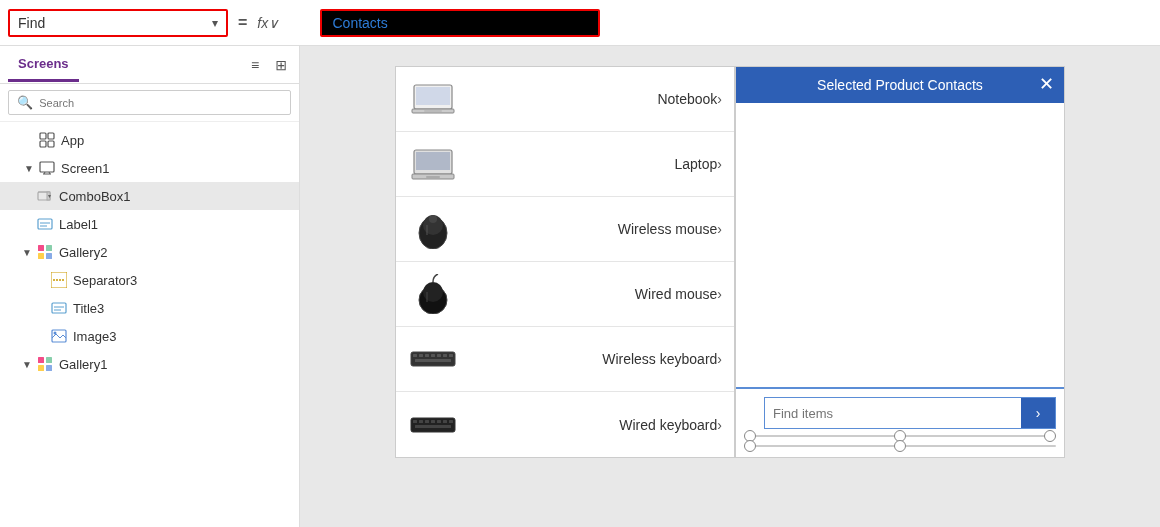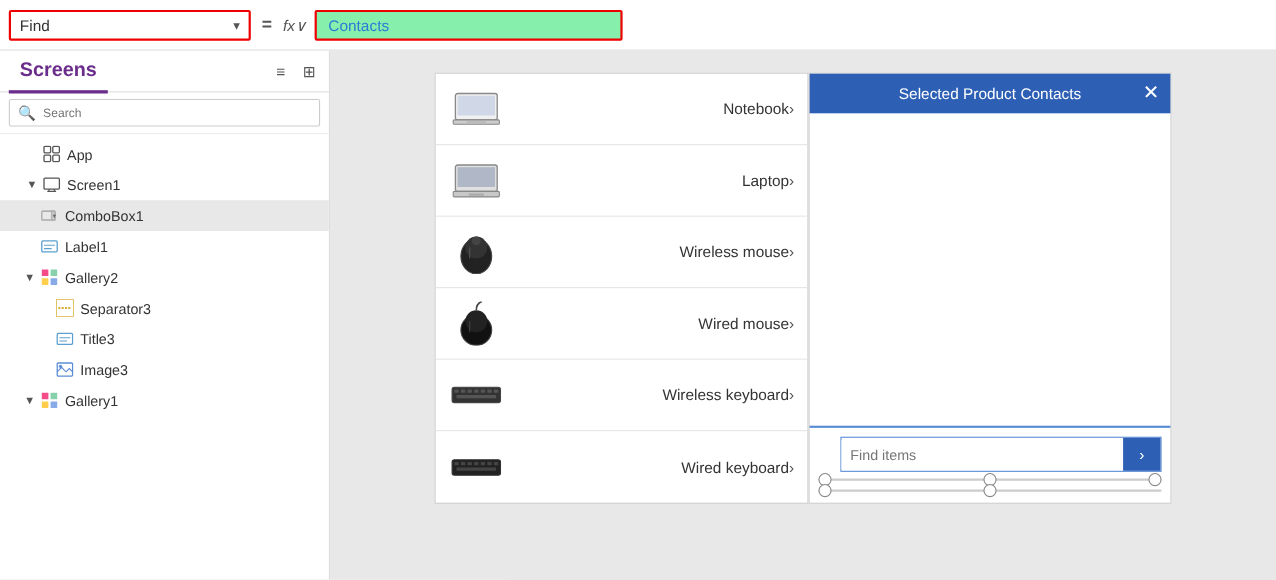--- a/index.html
+++ b/index.html
@@ -13,34 +13,34 @@
     .toolbar-items-box {
       border: 2px solid #e00; border-radius: 2px; padding: 4px 8px;
       display: flex; align-items: center; min-width: 220px; background: #fff;
     }
     .toolbar-items-label { font-size: 14px; color: #333; flex: 1; }
     .toolbar-dropdown-arrow { color: #555; font-size: 12px; margin-left: 6px; }
     .toolbar-equals { margin: 0 10px; color: #555; font-size: 16px; font-weight: bold; }
     .toolbar-fx { display: flex; align-items: center; color: #555; font-size: 14px; font-style: italic; margin-right: 8px; }
     .toolbar-formula-box {
       border: 2px solid #e00; border-radius: 2px; padding: 4px 10px;
-      min-width: 280px; background: #86efac; color: #2d7bd6; font-size: 14px;
+      min-width: 280px; background: #000000; color: #2d7bd6; font-size: 14px; margin-left: 34px;
     }
 
     
     .main-area { display: flex; flex: 1; overflow: hidden; }
 
     
     .left-panel {
       width: 300px; background: #fff; border-right: 1px solid #ddd;
       display: flex; flex-direction: column; flex-shrink: 0;
     }
     .tabs-row { display: flex; align-items: center; border-bottom: 1px solid #ddd; padding: 0 8px; height: 38px; }
     .tab-item {
-      padding: 8px 10px; font-size: 18px; cursor: pointer; color: #555;
+      padding: 8px 10px; font-size: 13px; cursor: pointer; color: #555;
       border-bottom: 3px solid transparent; margin-right: 4px;
     }
     .tab-item.active { color: #6b2d8b; border-bottom: 3px solid #6b2d8b; font-weight: 600; }
     .tab-icons { margin-left: auto; display: flex; gap: 8px; color: #555; }
     .tab-icon-btn { cursor: pointer; font-size: 14px; padding: 2px 4px; }
 
     .search-row { padding: 6px 8px; border-bottom: 1px solid #eee; }
     .search-input-wrap { display: flex; align-items: center; border: 1px solid #ccc; border-radius: 2px; padding: 4px 8px; background: #fff; }
     .search-icon { color: #888; margin-right: 6px; font-size: 13px; }
     .search-input { border: none; outline: none; font-size: 11px; color: #555; flex: 1; background: transparent; }

